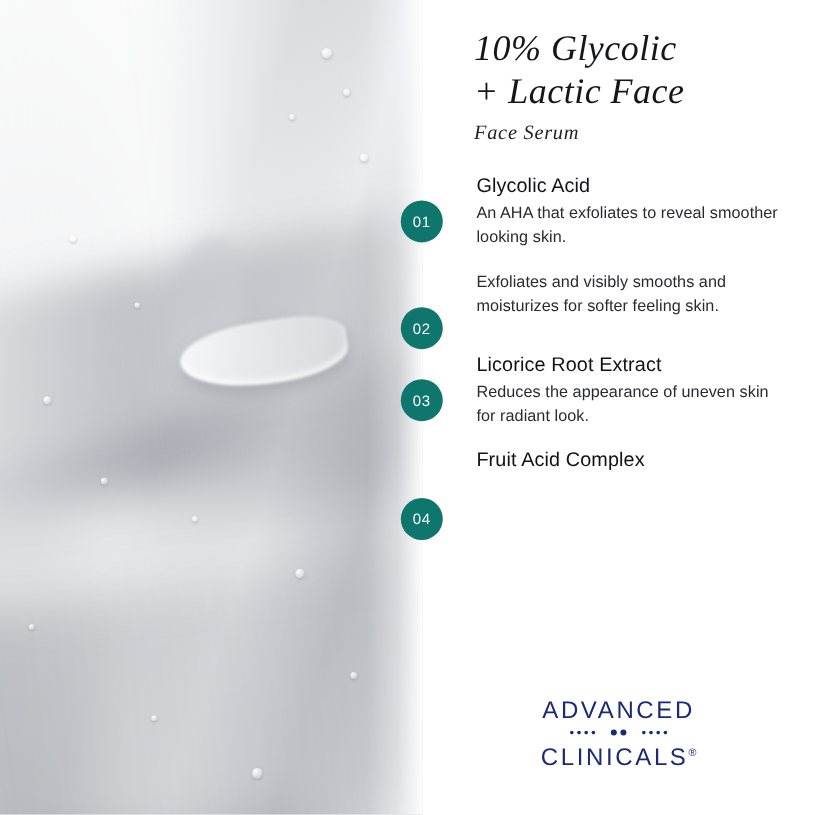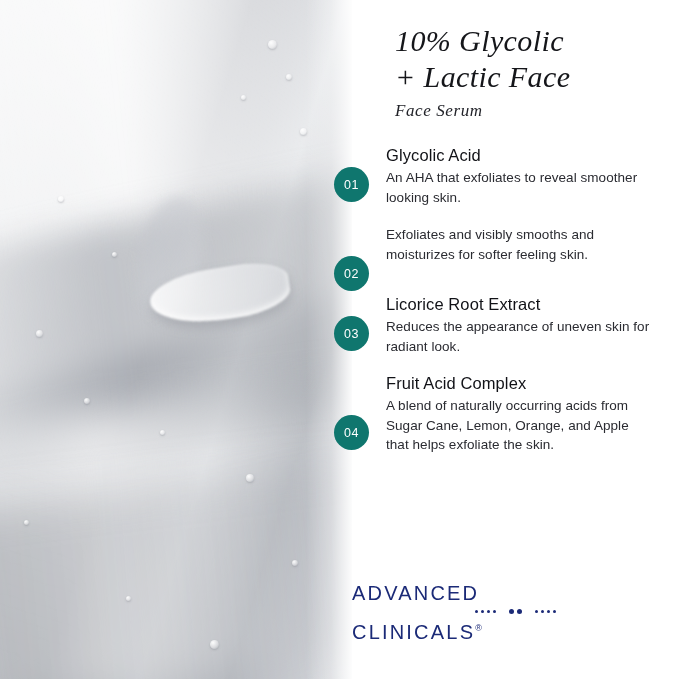--- a/index.html
+++ b/index.html
@@ -185,21 +185,21 @@
     background: #0f766e;
     color: #ffffff;
     font-family: "Liberation Sans", sans-serif;
     font-size: 12.5px;
     letter-spacing: 0.5px;
     display: flex;
     align-items: center;
     justify-content: center;
   }
   .item-text {
-    margin-left: 34px;
+    margin-left: 45px;
     padding-right: 28px;
   }
   .item-title {
     font-family: "Liberation Sans", sans-serif;
     font-size: 16.5px;
     font-weight: 400;
     color: #111217;
     letter-spacing: 0.1px;
     margin-bottom: 3px;
   }
@@ -216,20 +216,21 @@
   .item-2 .badge { top: 31px; }
   .item-3 .badge { top: 21px; }
   .item-4 .badge { top: 41px; }
 
   
   .brand {
     position: absolute;
     left: 0;
     bottom: 34px;
     width: 327px;
+    text-align: center;
     color: #1b2a77;
   }
   .brand .b-line {
     font-family: "Liberation Sans", sans-serif;
     font-size: 20px;
     letter-spacing: 2.2px;
     line-height: 25px;
     color: #1b2a77;
   }
   .brand .b-dots {
@@ -316,21 +317,20 @@
         <div class="item-text">
           <div class="item-title">Licorice Root Extract</div>
           <div class="item-desc">Reduces the appearance of uneven skin for radiant look.</div>
         </div>
       </div>
 
       <div class="item item-4">
         <div class="badge">04</div>
         <div class="item-text">
           <div class="item-title">Fruit Acid Complex</div>
-          <div class="item-desc">A blend of naturally occurring acids from Sugar Cane, Lemon, Orange, and Apple that helps exfoliate the skin.</div>
         </div>
       </div>
 
     </div>
 
     <div class="brand">
       <div class="b-line">ADVANCED</div>
       <div class="b-dots">
         <i></i>
         <i></i>

